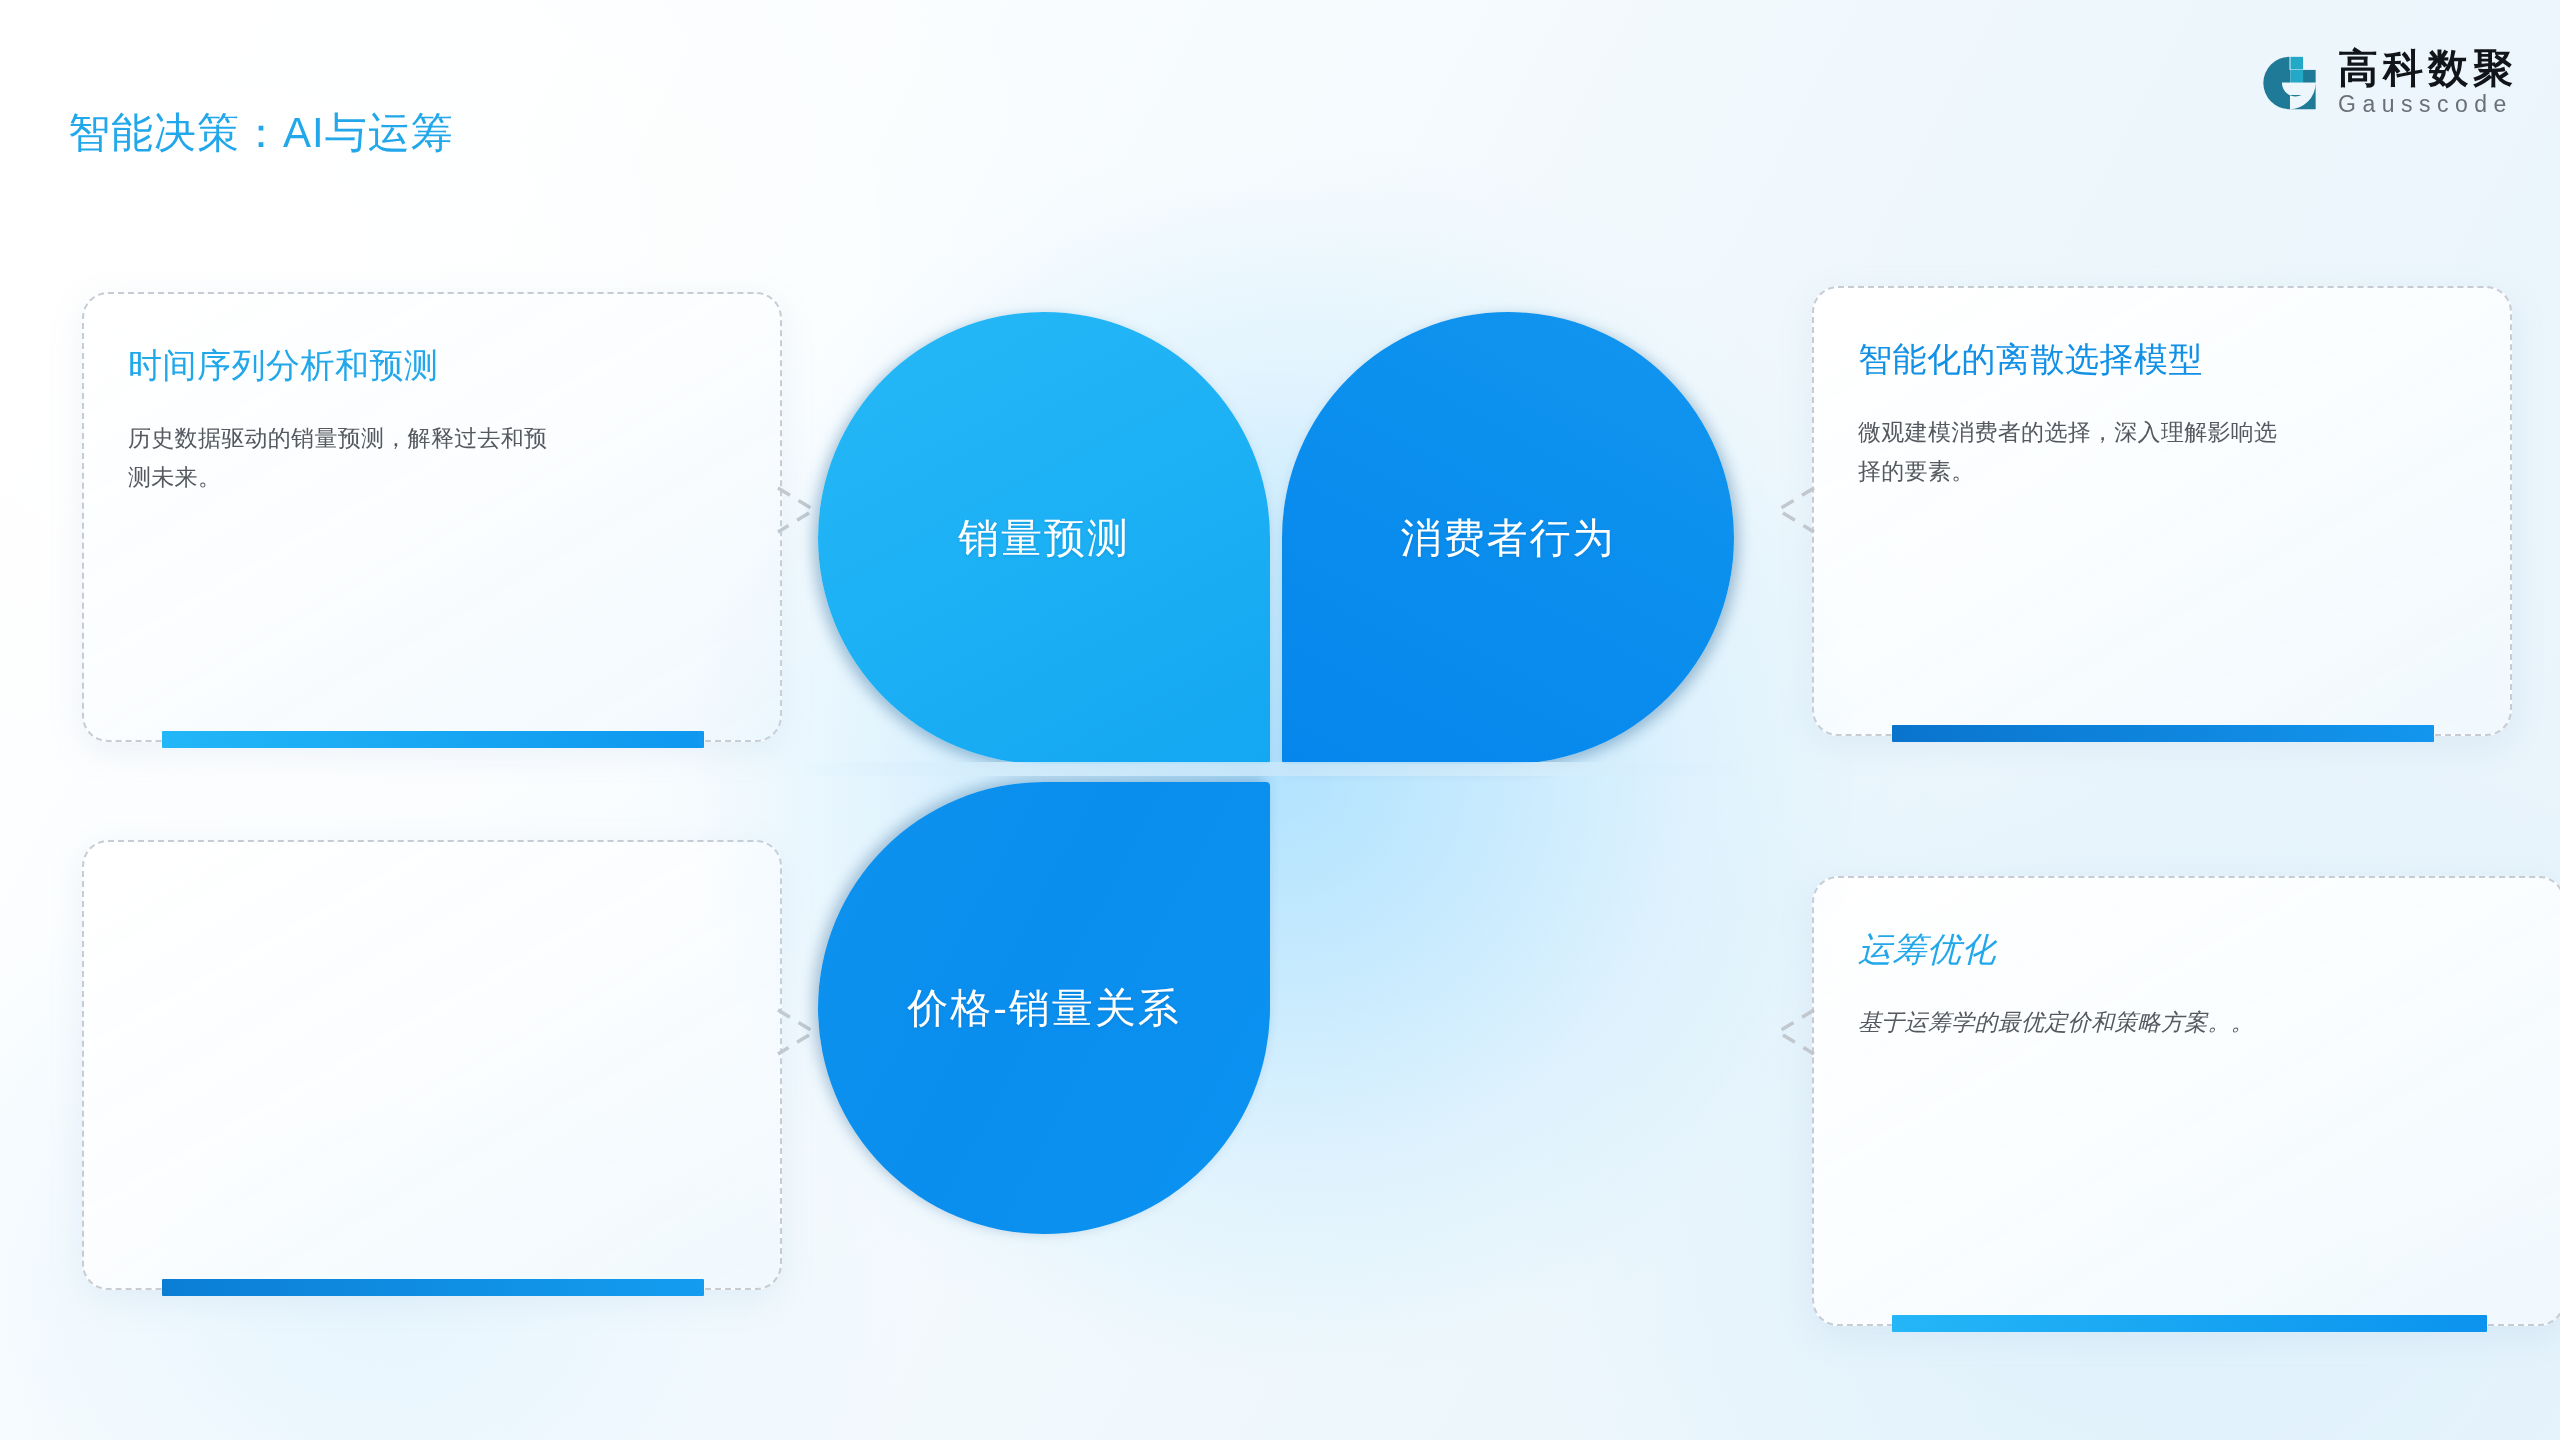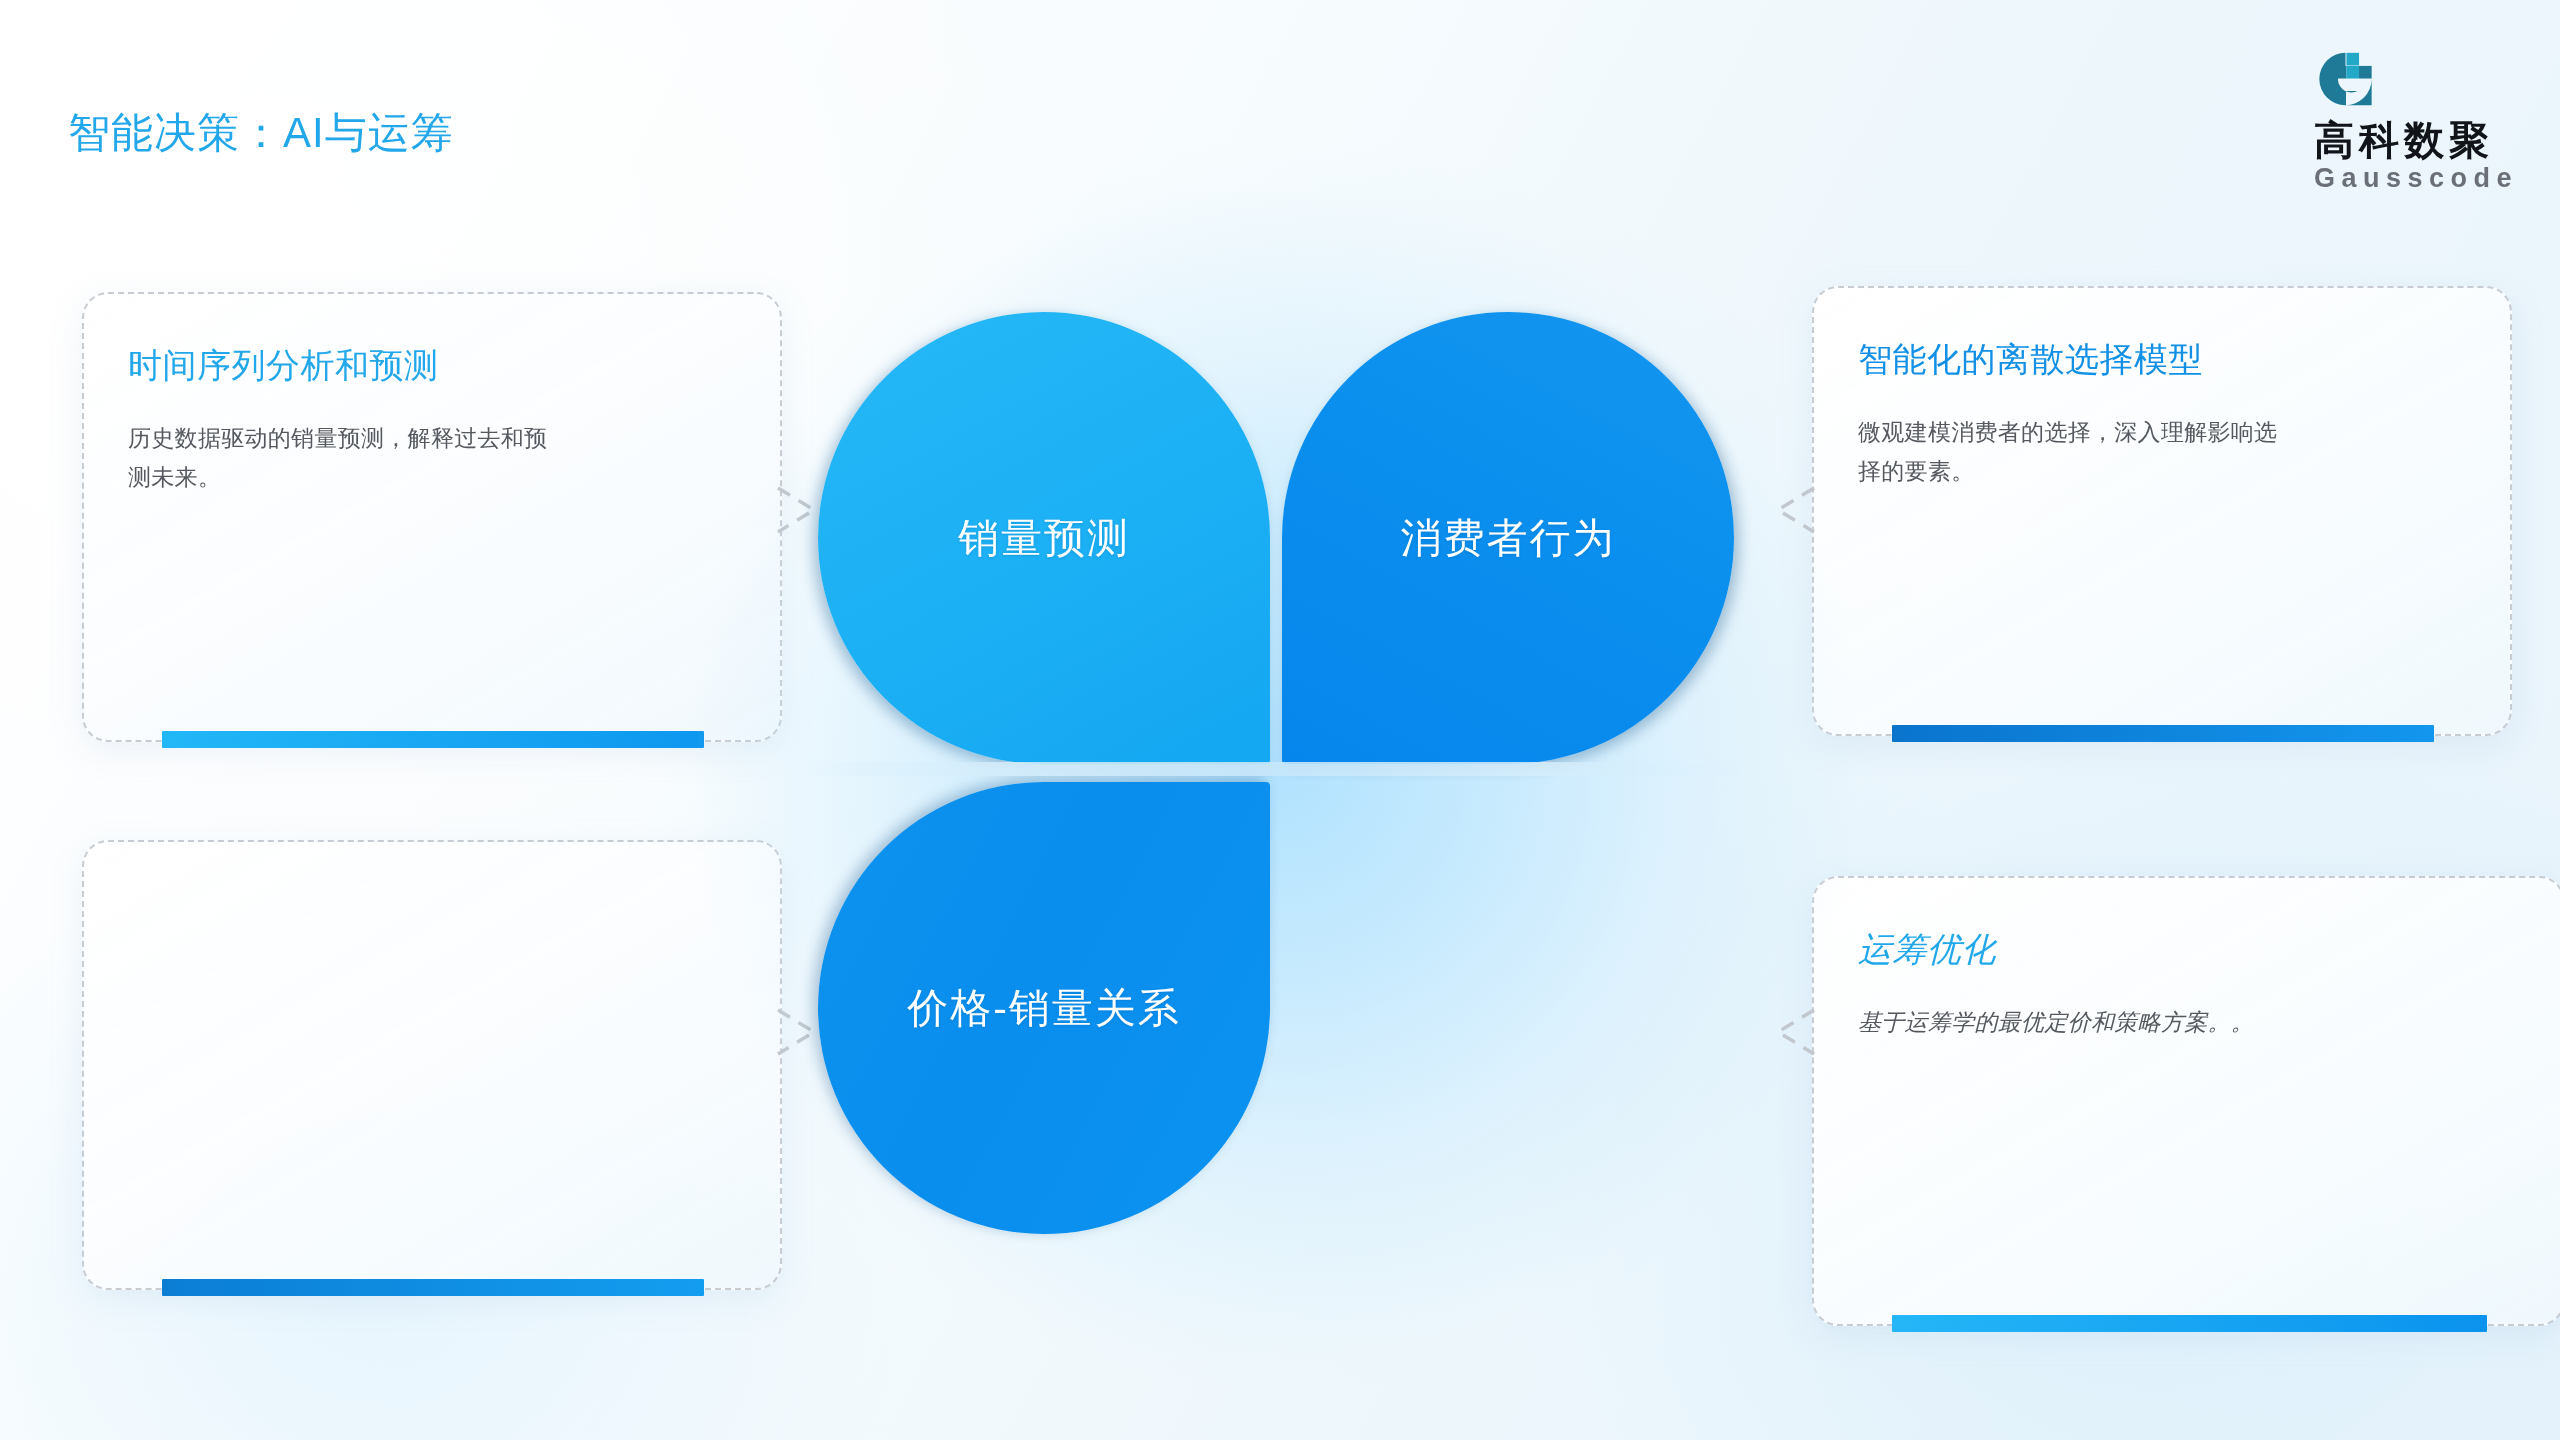--- a/index.html
+++ b/index.html
@@ -40,30 +40,30 @@
 
   
   .page-title{
     position:absolute; left:68px; top:105px;
     font-size:42px; font-weight:400; letter-spacing:1px;
     color:#22a8ea; white-space:nowrap;
   }
 
   .brand{
     position:absolute; right:42px; top:48px;
-    display:flex; gap:10px;flex-direction:column;
+    display:flex; align-items:center; gap:18px;
   }
   .brand-mark{ width:62px; height:62px; display:block; }
   .brand-words{ display:flex; flex-direction:column; justify-content:center; }
   .brand-cn{
     font-size:40px; font-weight:700; color:#111418;
     letter-spacing:5px; line-height:1.04; white-space:nowrap;
   }
   .brand-en{
-    font-size:27px; font-weight:700; color:#6a6f78;
+    font-size:23px; font-weight:400; color:#6a6f78;
     letter-spacing:6.5px; line-height:1.25; white-space:nowrap;
   }
 
   
   .card{
     position:absolute;
     border:2px dashed #c7ccd2;
     border-radius:26px;
     background:linear-gradient(150deg, rgba(255,255,255,.97) 0%, rgba(251,253,255,.95) 48%, rgba(240,248,253,.93) 100%);
     box-shadow:0 10px 34px rgba(122,166,198,.13);

